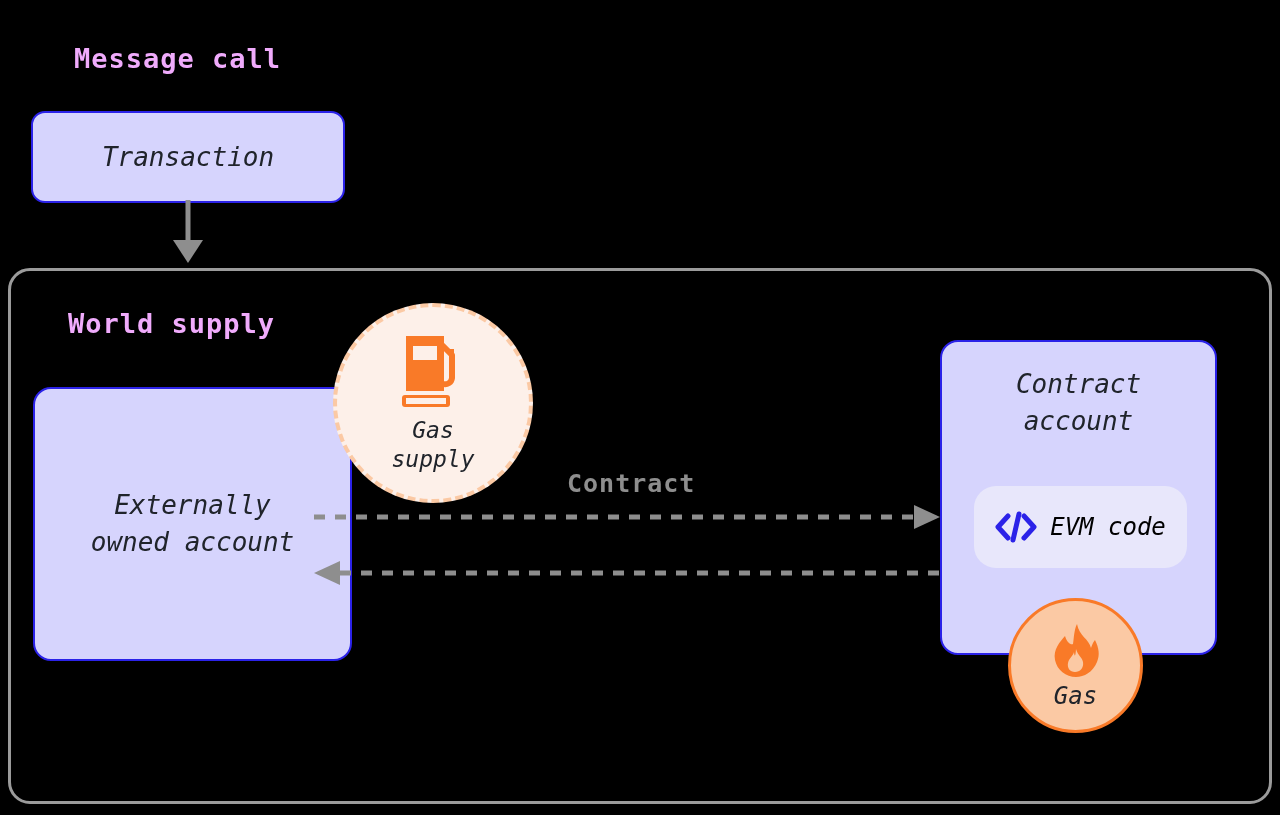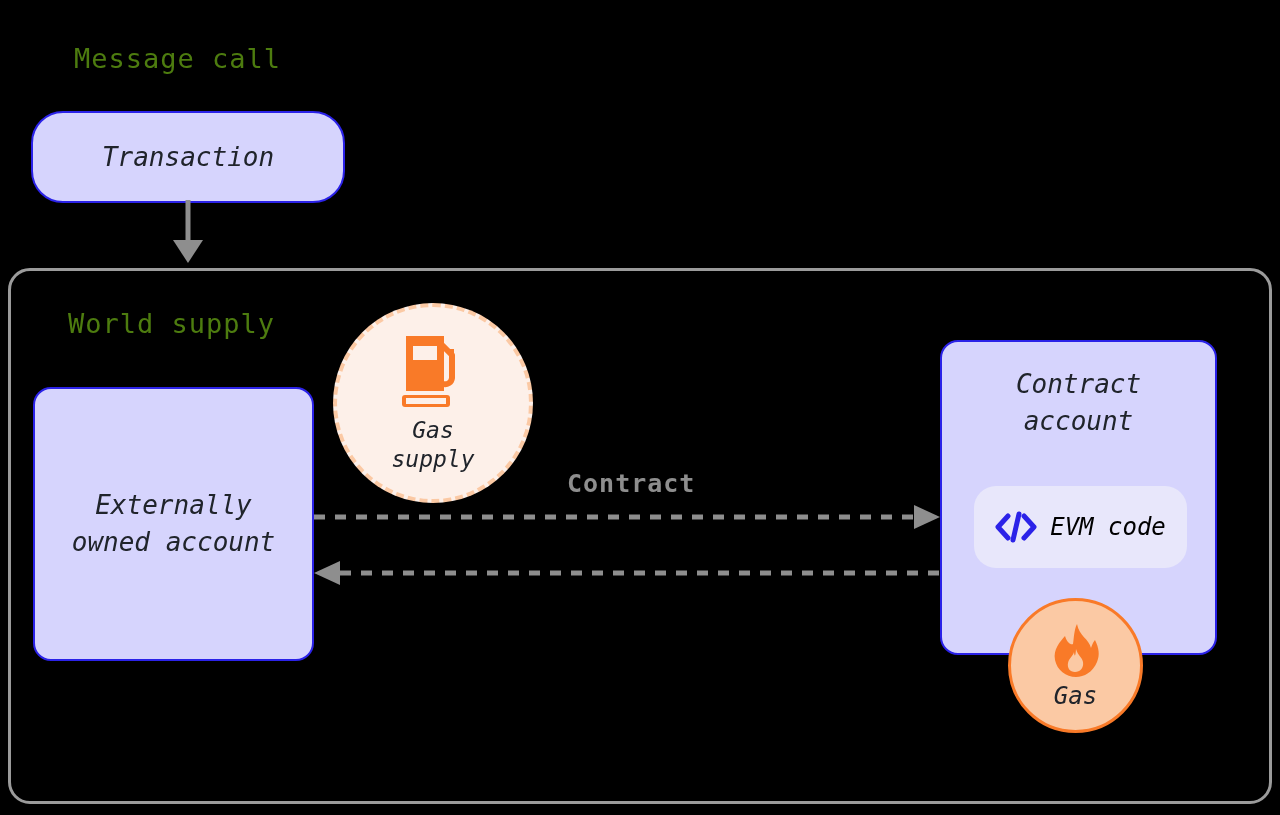--- a/index.html
+++ b/index.html
@@ -13,24 +13,24 @@
     height: 815px;
     background: #000000;
     overflow: hidden;
     font-family: "DejaVu Sans Mono", "Liberation Mono", monospace;
   }
 
   
   .section-title {
     position: absolute;
     font-family: "DejaVu Sans Mono", "Liberation Mono", monospace;
-    font-weight: normal;
+    font-weight: bold;
     font-size: 27px;
     letter-spacing: 1px;
-    color: #4d7c0f;
+    color: #f0abfc;
     white-space: pre;
   }
   #message-call-title { left: 74px; top: 43px; }
   #world-state-title  { left: 68px; top: 308px; }
 
   
   .edge-label {
     position: absolute;
     font-family: "DejaVu Sans Mono", "Liberation Mono", monospace;
     font-weight: bold;
@@ -58,25 +58,25 @@
     font-size: 26px;
     color: #20242b;
     text-align: center;
     line-height: 1.42;
     white-space: pre-line;
   }
 
   #transaction-box {
     left: 31px; top: 111px;
     width: 314px; height: 92px;
-    border-radius: 32px;
+    border-radius: 14px;
   }
   #eoa-box {
     left: 33px; top: 387px;
-    width: 281px; height: 274px;
+    width: 319px; height: 274px;
     border-radius: 18px;
   }
   #contract-box {
     left: 940px; top: 340px;
     width: 277px; height: 315px;
     border-radius: 18px;
     justify-content: flex-start;
     padding-top: 24px;
   }
 

